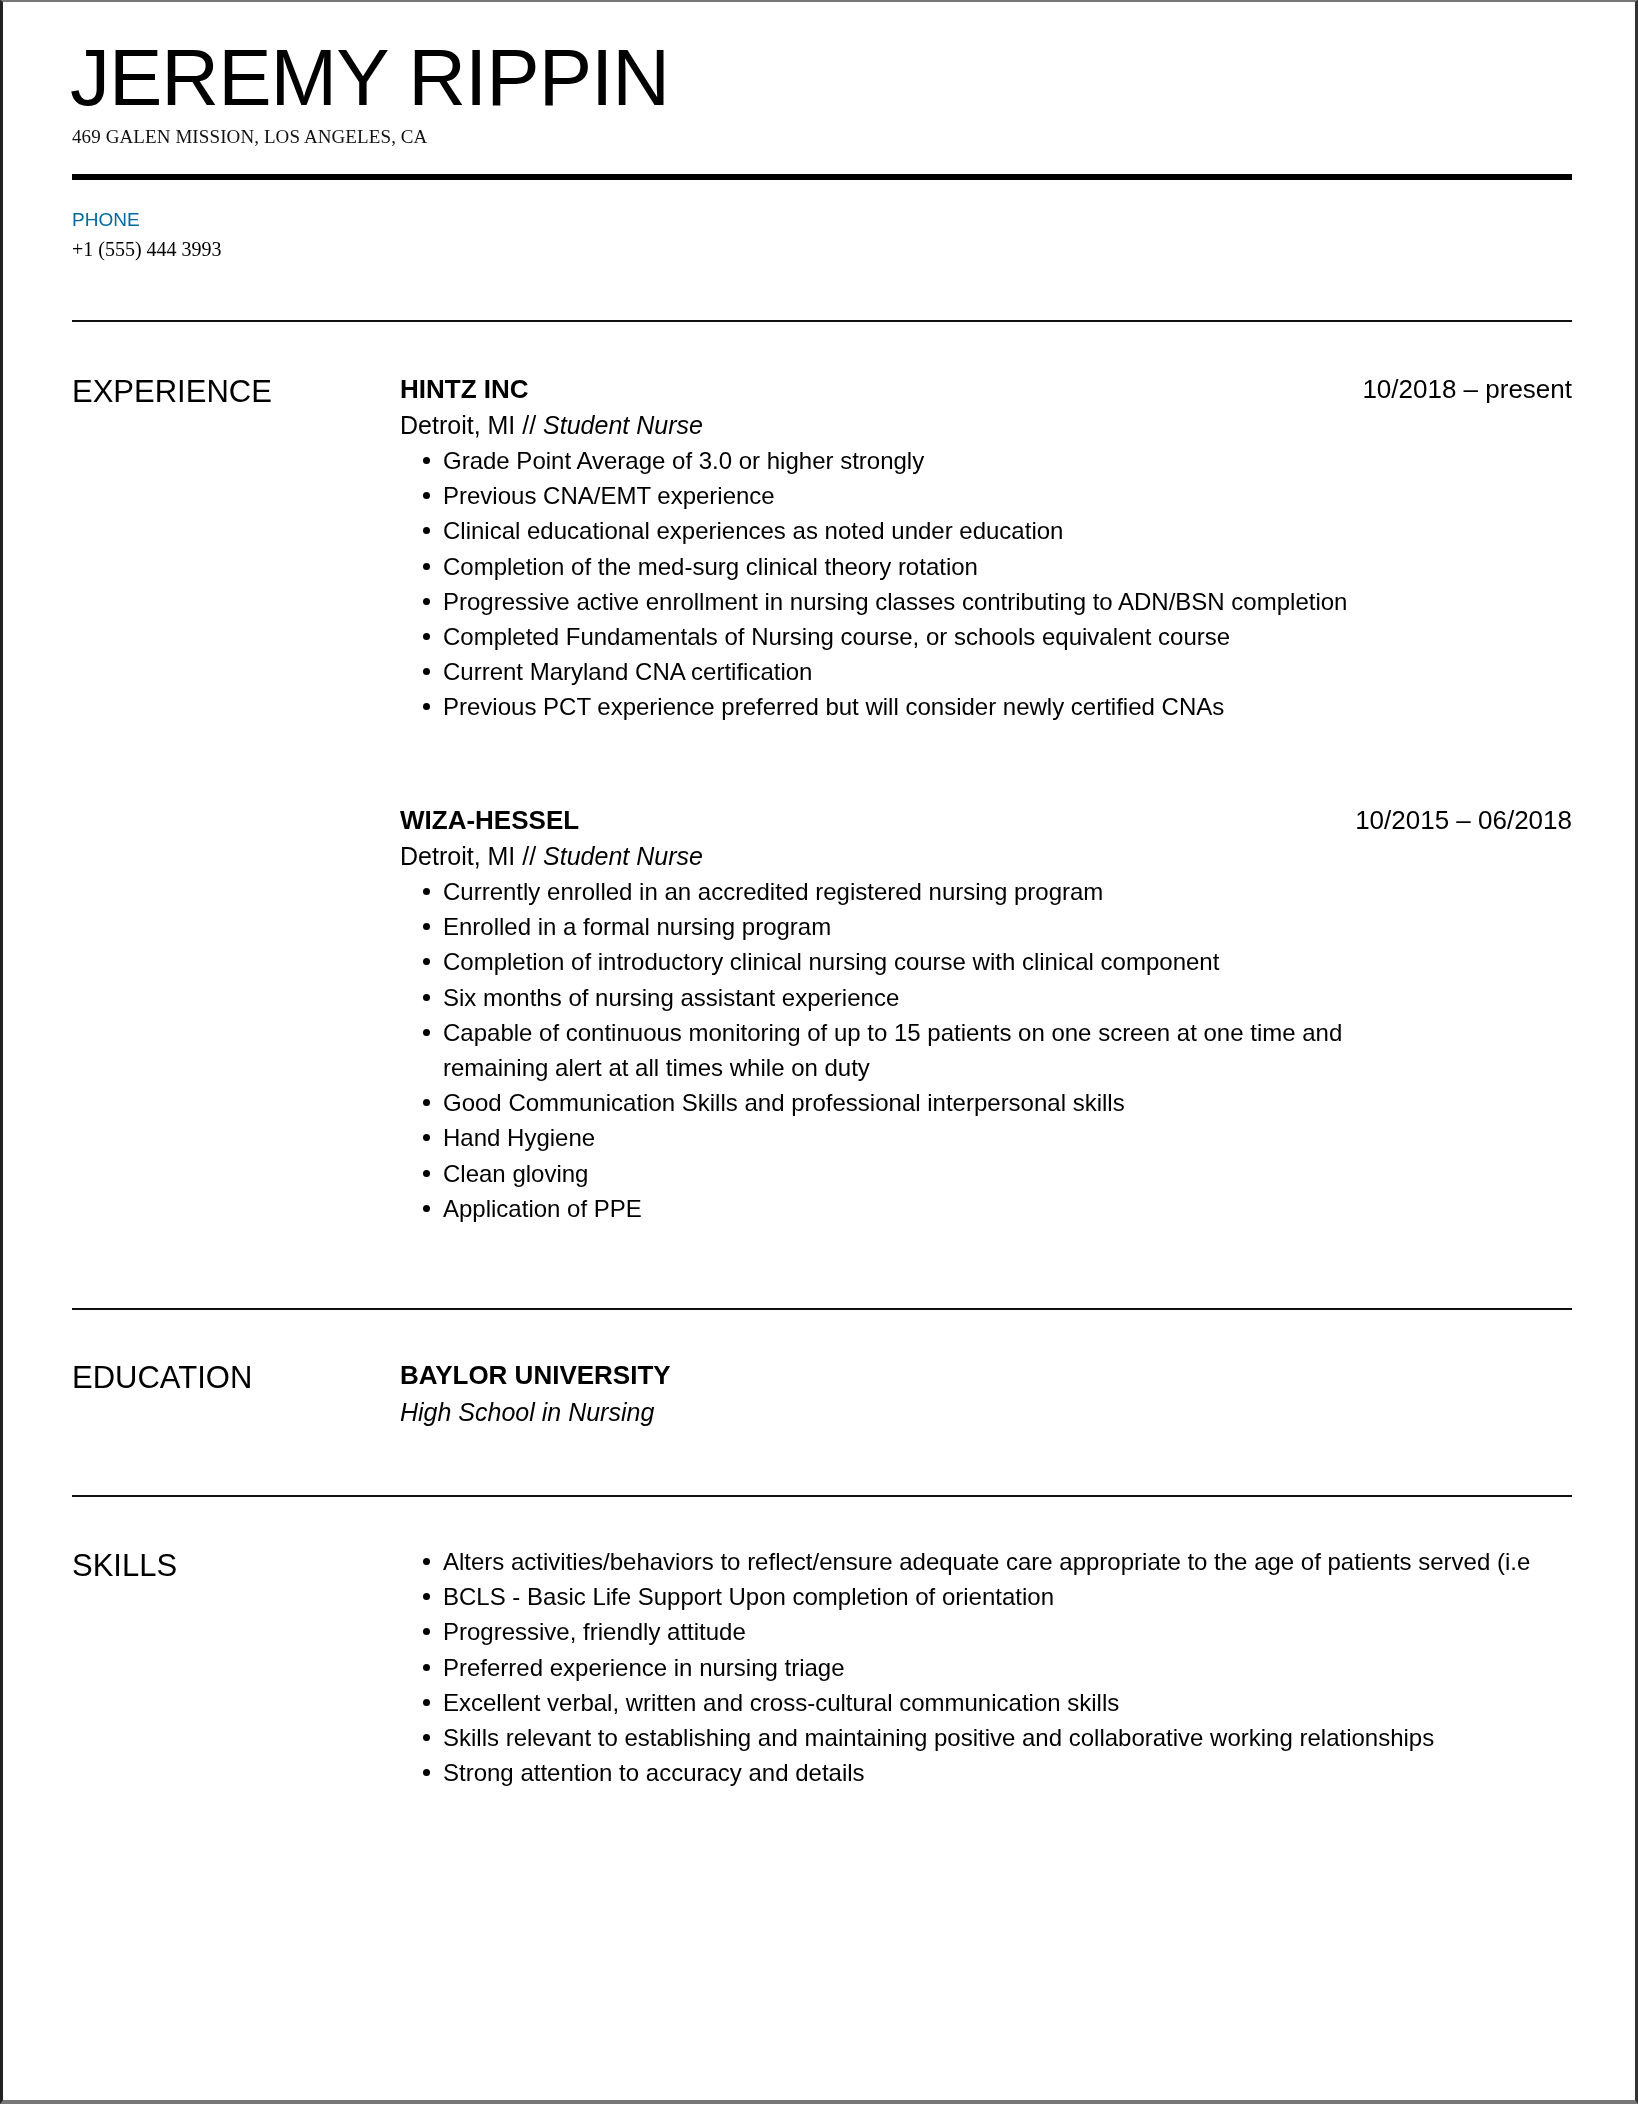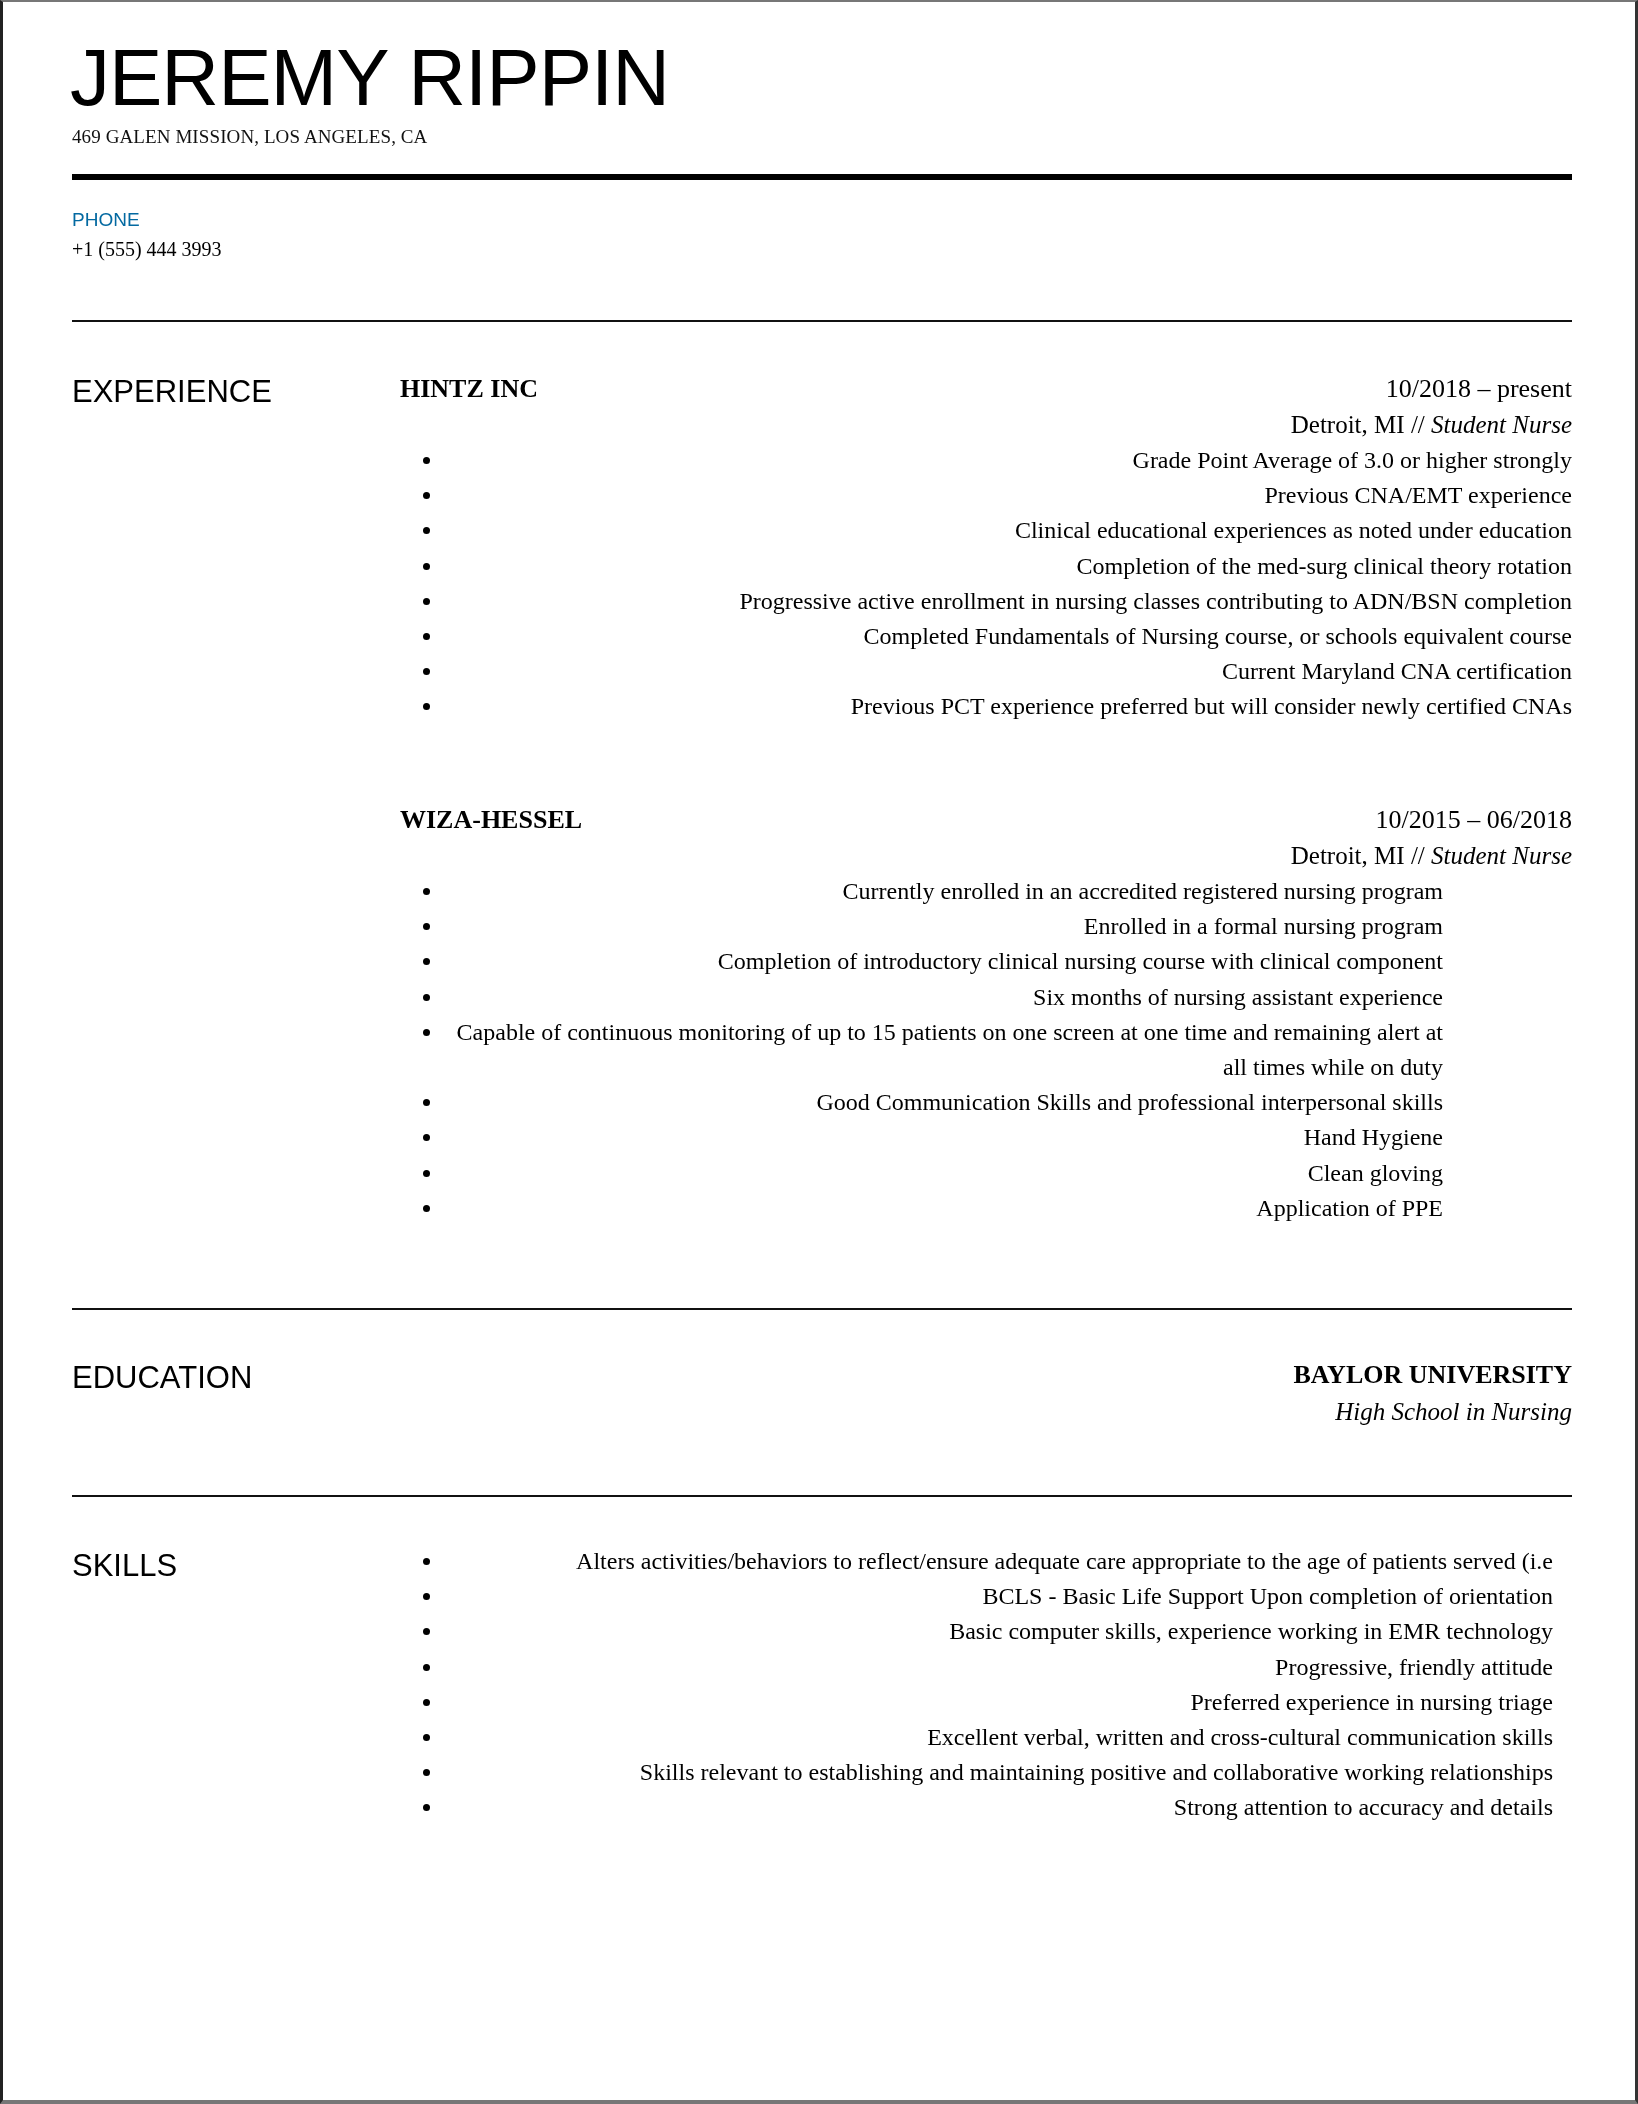--- a/index.html
+++ b/index.html
@@ -4,21 +4,21 @@
 <style>
   html, body { margin: 0; padding: 0; background: #ffffff; }
   body { width: 1638px; height: 2104px; position: relative; overflow: hidden; }
   .page {
     position: absolute; left: 0; top: 0; width: 1638px; height: 2104px;
     box-sizing: border-box; background: #fff;
     border-left: 3px solid #222; border-right: 3px solid #333;
     border-top: 2px solid #777; border-bottom: 4px solid #777;
   }
   .sans { font-family: "Liberation Sans", "DejaVu Sans", sans-serif; }
-  .serif { font-family: Liberation Serif, serif; text-align: right; }
+  .serif { font-family: Liberation Sans, sans-serif; }
   .abs { position: absolute; }
 
   .name { left: 67px; top: 30px; font-size: 80px; line-height: 92px; color: #000; letter-spacing: -1px; white-space: nowrap; }
   .address { left: 69px; top: 123px; font-size: 19px; line-height: 24px; color: #111; font-family: "Liberation Serif", serif; letter-spacing: 0.1px; white-space: nowrap; }
   .rule-thick { left: 69px; top: 172px; width: 1500px; height: 6px; background: #000; }
   .contact-label { left: 69px; top: 207px; font-size: 19px; line-height: 22px; color: #0369a1; }
   .contact-value { left: 69px; top: 235px; font-size: 20px; line-height: 24px; color: #000; font-family: "Liberation Serif", serif; }
   .rule { left: 69px; width: 1500px; height: 2px; background: #111; }
 
   .section-label { left: 69px; font-size: 31px; line-height: 36px; color: #000; white-space: nowrap; }
@@ -100,21 +100,20 @@
     <div class="degree">High School in Nursing</div>
   </div>
 
   <div class="abs rule" style="top:1493px;"></div>
 
   <div class="abs sans section-label" style="top:1546px;">SKILLS</div>
   <div class="abs col serif" style="top:1542px;">
     <ul class="bullets" style="width:1110px;">
       <li>Alters activities/behaviors to reflect/ensure adequate care appropriate to the age of patients served (i.e</li>
       <li>BCLS - Basic Life Support Upon completion of orientation</li>
-      <li>Basic computer skills, experience working in EMR technology</li>
       <li>Progressive, friendly attitude</li>
       <li>Preferred experience in nursing triage</li>
       <li>Excellent verbal, written and cross-cultural communication skills</li>
       <li>Skills relevant to establishing and maintaining positive and collaborative working relationships</li>
       <li>Strong attention to accuracy and details</li>
     </ul>
   </div>
 
 </div>
 

